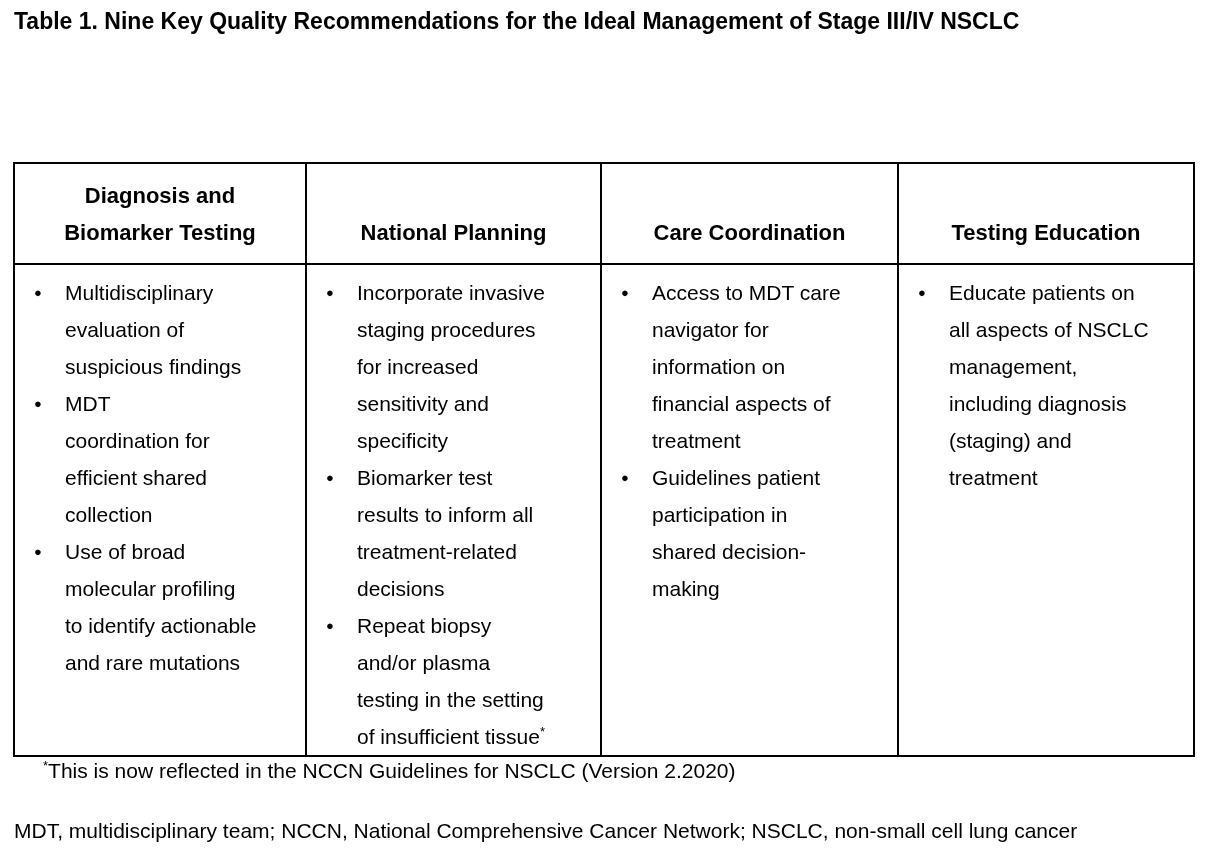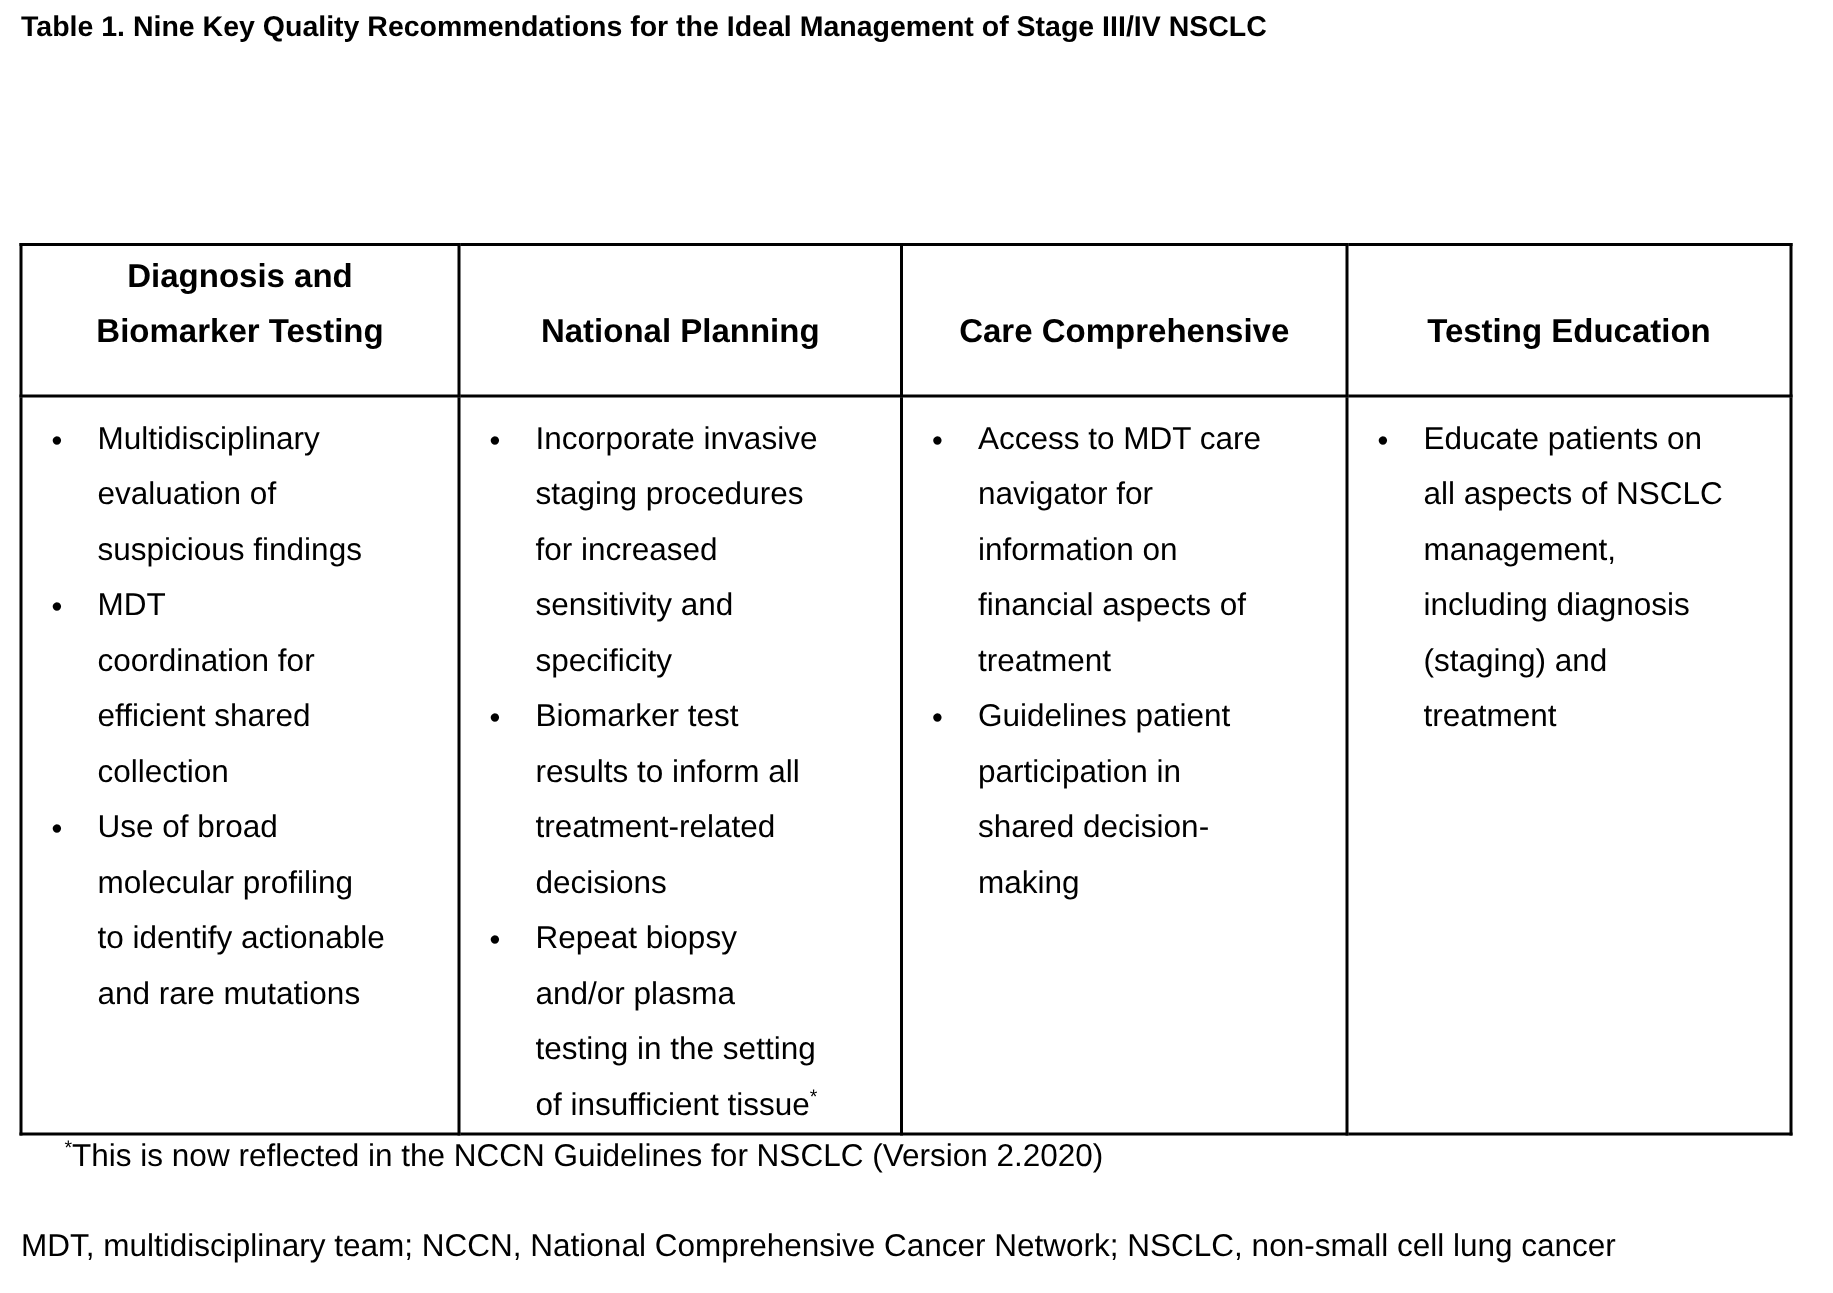--- a/index.html
+++ b/index.html
@@ -13,21 +13,21 @@
     position: relative;
     width: 1222px;
     height: 862px;
     background: #ffffff;
     overflow: hidden;
   }
   .doc-title {
     position: absolute;
     left: 14px;
     top: 8px;
-    font-size: 19px;
+    font-size: 23px;
     font-weight: bold;
     white-space: pre;
     letter-spacing: 0px;
   }
   table.rec-table {
     position: absolute;
     left: 13px;
     top: 162px;
     width: 1180px;
     border-collapse: collapse;
@@ -40,21 +40,21 @@
     padding: 0;
   }
   table.rec-table th {
     height: 101px;
     vertical-align: bottom;
     text-align: center;
     font-size: 22px;
     font-weight: bold;
     line-height: 37px;
     white-space: pre;
-    padding-bottom: 24px;
+    padding-bottom: 12px;
   }
   table.rec-table td {
     height: 492px;
     vertical-align: top;
   }
   .cell-list {
     padding: 9px 4px 0 16px;
   }
   .bullet-item {
     display: flex;
@@ -104,21 +104,21 @@
       <col style="width:292px">
       <col style="width:295px">
       <col style="width:297px">
       <col style="width:296px">
     </colgroup>
     <thead>
       <tr>
         <th>Diagnosis and
 Biomarker Testing</th>
         <th>National Planning</th>
-        <th>Care Comprehensive</th>
+        <th>Care Coordination</th>
         <th>Testing Education</th>
       </tr>
     </thead>
     <tbody>
       <tr>
 
         <td>
           <div class="cell-list">
             <div class="bullet-item">
               <span class="bullet">●</span>

